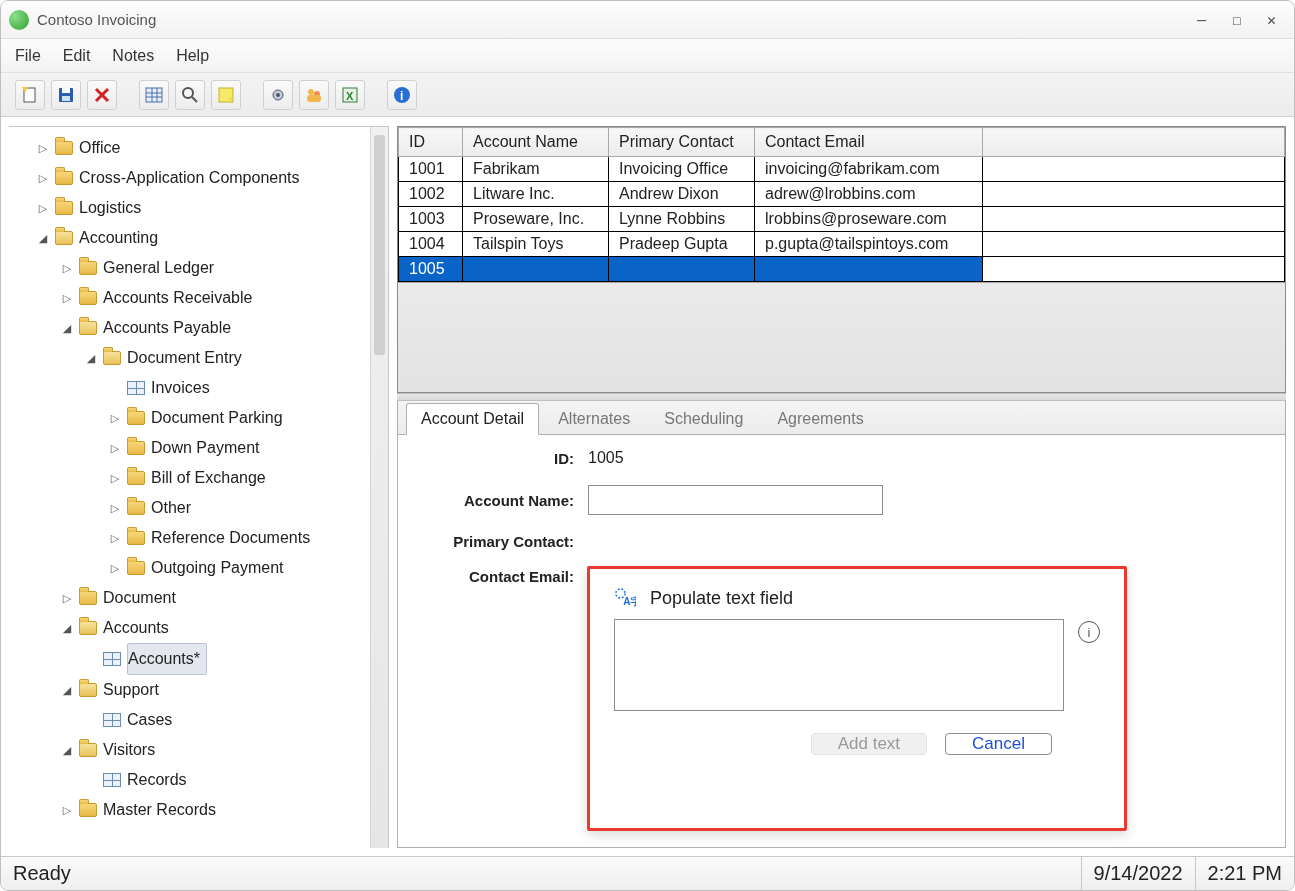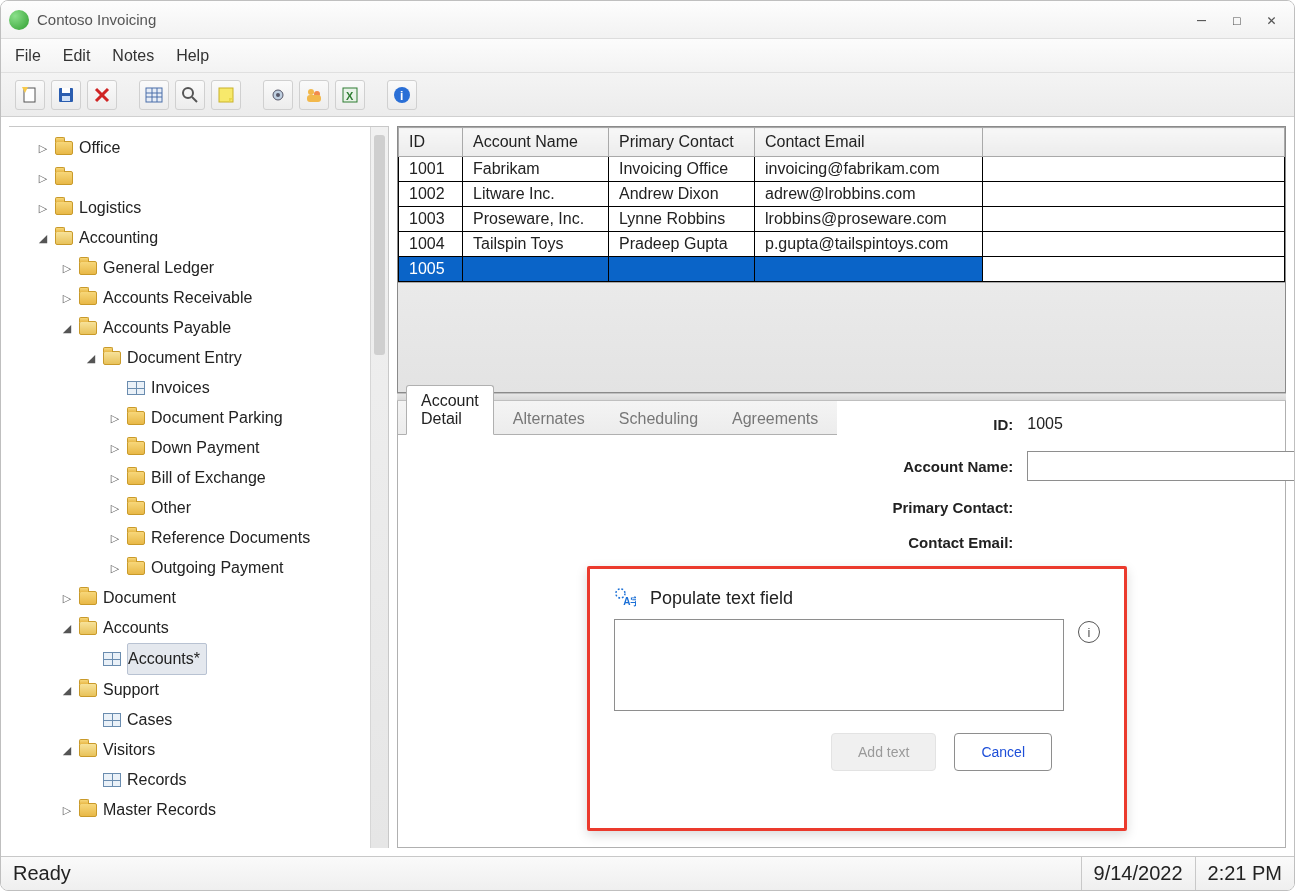--- a/index.html
+++ b/index.html
@@ -49,38 +49,38 @@
   .main { flex:1; display:flex; flex-direction:column; margin:8px 8px 8px 8px; min-width:0;}
   .grid-wrap { border:1px solid #8a8a8a; background:#fff;}
   table.grid { border-collapse:collapse; width:100%; font-size:16px; }
   table.grid th { background:linear-gradient(#f7f7f7,#ececec); border:1px solid #a9a9a9; padding:5px 10px; text-align:left; font-weight:400; color:#222;}
   table.grid td { border:1px solid #000; padding:3px 10px; }
   table.grid tr.selected td { background:#0a64c8; color:#fff; }
   table.grid td:last-child, table.grid th:last-child { }
   .grid-space { height:110px; background:linear-gradient(#eaeaea,#e3e3e3); border-top:1px solid #a9a9a9;}
   .splitter { height:8px; background:linear-gradient(#e6e6e6,#d9d9d9); border-top:1px solid #bfbfbf; border-bottom:1px solid #bfbfbf;}
 
-  .detail { border:1px solid #b0b0b0; border-top:none; flex:1; display:flex; flex-direction:row; background:#fff; min-height:0;}
+  .detail { border:1px solid #b0b0b0; border-top:none; flex:1; display:flex; flex-direction:column; background:#fff; min-height:0;}
   .tabs { display:flex; align-items:flex-end; height:34px; border-bottom:1px solid #b0b0b0; background:linear-gradient(#f4f4f4,#ececec); padding-left:8px;}
   .tab { padding:6px 14px 6px 14px; font-size:16px; color:#777; border:1px solid transparent; border-bottom:none; margin-right:4px; cursor:default;}
   .tab.active { background:#fff; color:#222; border-color:#b0b0b0; border-bottom:1px solid #fff; position:relative; top:1px; border-radius:3px 3px 0 0;}
   .form-area { padding:14px 20px; position:relative; flex:1;}
   .form-row { display:flex; align-items:center; margin-bottom:18px; }
   .form-row .fl { width:170px; text-align:right; padding-right:14px; font-weight:700; color:#222;}
   .form-row .fv { font-size:16px;}
   .text-input { width:295px; height:30px; border:1px solid #8e8e8e; background:#fff;}
 
   
   .popover { position:absolute; left:586px; top:565px; width:540px; height:265px; border:3px solid #eb3a2d; background:#fff; box-shadow:0 4px 12px rgba(0,0,0,0.15); border-radius:2px; padding:18px 24px 16px 24px;}
   .popover .hdr { display:flex; align-items:center; gap:14px; font-size:18px; margin-bottom:10px;}
   .popover textarea { width:450px; height:92px; border:1px solid #8e8e8e; resize:none; font-family:inherit; font-size:15px; padding:6px;}
   .popover .info-icon { width:22px; height:22px; border:1.5px solid #555; border-radius:50%; display:inline-flex; align-items:center; justify-content:center; font-size:13px; color:#555; margin-left:14px; position:relative; top:2px;}
   .popover .input-row{ display:flex; align-items:flex-start;}
   .popover .buttons { display:flex; gap:18px; justify-content:flex-end; margin-top:22px; padding-right:48px;}
-  .btn { padding:10px 26px; font-size:14px; border-radius:4px; cursor:default;}
+  .btn { padding:0 26px; font-size:17px; border-radius:4px; cursor:default;}
   .btn-disabled { background:#f0f0f0; color:#9a9a9a; border:1px solid #e3e3e3;}
   .btn-default { background:#fff; color:#1d4ed8; border:1px solid #8e8e8e;}
 
   
   .statusbar { height:34px; display:flex; align-items:center; border-top:1px solid #c8c8c8; background:linear-gradient(#fafafa,#efefef); font-size:20px;}
   .status-cell { padding:0 12px; border-left:1px solid #c8c8c8; height:100%; display:flex; align-items:center;}
   .status-cell:first-child{border-left:none; flex:1;}
 
   .col-id{width:64px;} .col-name{width:146px;} .col-contact{width:146px;} .col-email{width:228px;} .col-rest{}
 </style>
@@ -190,20 +190,21 @@
     <div class="sidebar">
       <div class="tree" id="tree">
           <div class="node indent1">
             <span class="toggle">▷</span>
             <span class="icon-folder folder-closed"></span>
             <span class="label">Office</span>
           </div>
           <div class="node indent1">
             <span class="toggle">▷</span>
             <span class="icon-folder folder-closed"></span>
+            <span class="label">Cross-Application Components</span>
           </div>
           <div class="node indent1">
             <span class="toggle">▷</span>
             <span class="icon-folder folder-closed"></span>
             <span class="label">Logistics</span>
           </div>
           <div class="node indent1">
             <span class="toggle">◢</span>
             <span class="icon-folder folder-open"></span>
             <span class="label">Accounting</span>

